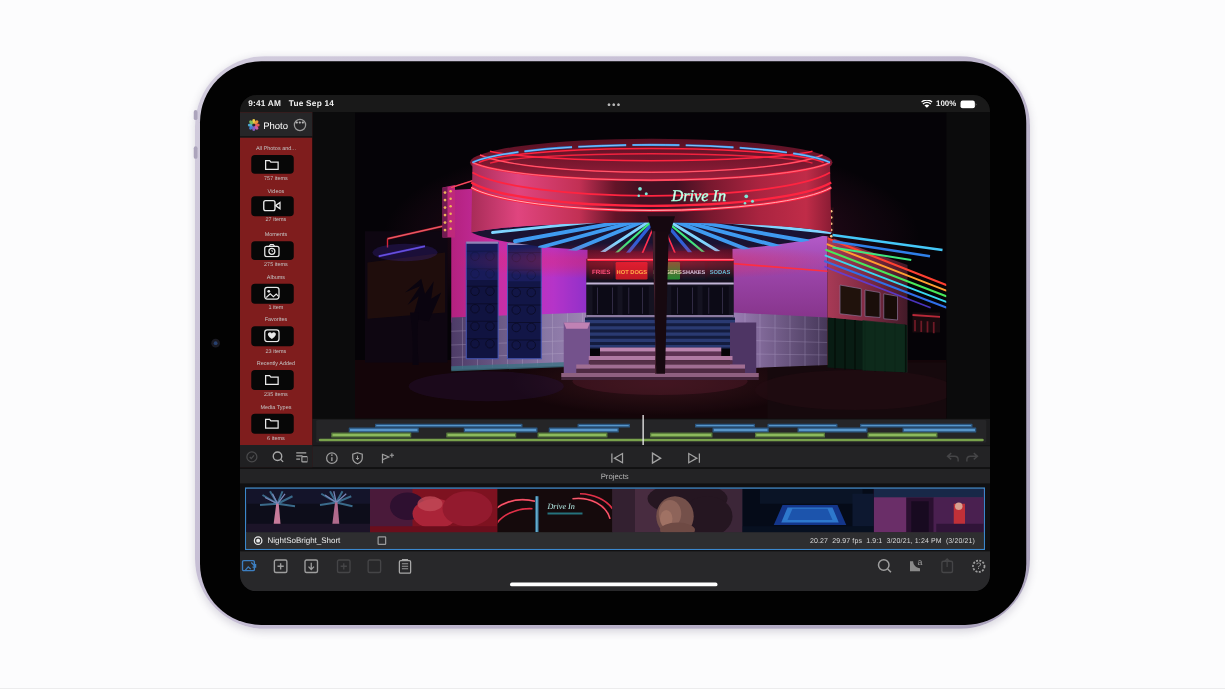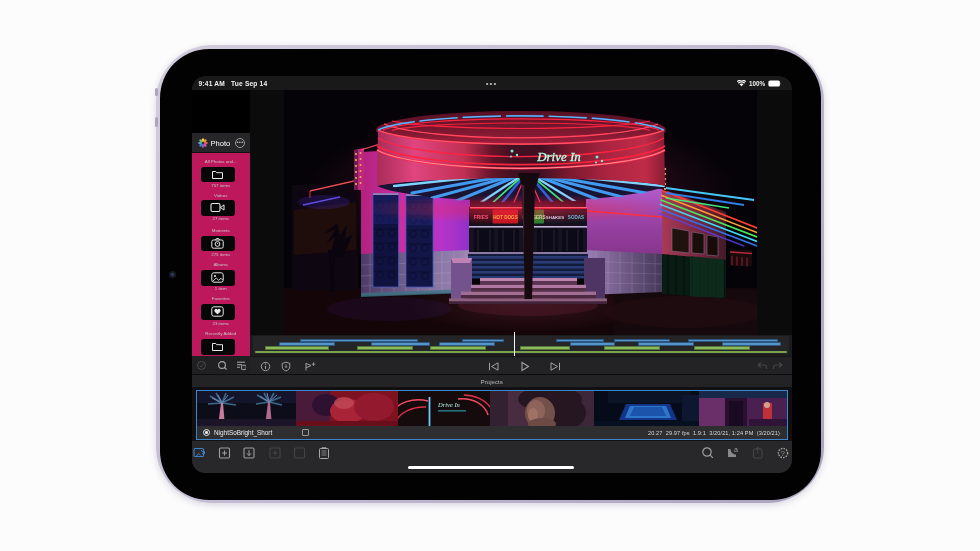--- a/index.html
+++ b/index.html
@@ -10,21 +10,21 @@
 .bezel{position:absolute;left:3.5px;top:3.5px;right:3.5px;bottom:3.5px;border-radius:49px;background:#020202;}
 .screen{position:absolute;left:35.5px;top:31px;width:600.5px;height:396.5px;border-radius:13px;background:#000;overflow:hidden;}
 .cam{position:absolute;left:13px;top:226px;width:7px;height:7px;border-radius:50%;background:#1a1a22;}
 .cam:after{content:"";position:absolute;left:2px;top:2px;width:3px;height:3px;border-radius:50%;background:#27406e;}
 
 .sbar{position:absolute;left:0;top:0;width:100%;height:14px;background:#191919;color:#f2f2f2;}
 .sbar .lt{position:absolute;left:7px;top:4px;font-size:6.6px;font-weight:700;letter-spacing:.2px;}
 .sbar .dots{position:absolute;left:292px;top:7px;width:16px;text-align:center;color:#b8b8b8;font-size:8px;line-height:2px;letter-spacing:1px;}
 .sbar .rt{position:absolute;right:10px;top:3.5px;height:8px;display:flex;align-items:center;gap:3px;font-size:6.3px;font-weight:700;}
 
-.side{position:absolute;left:0;top:14px;width:58.5px;height:284px;background:#be185d;margin-top:43px;}
+.side{position:absolute;left:0;top:14px;width:58.5px;height:284px;background:#7f1d1d;}
 .side .hdr{position:absolute;left:0;top:0;width:100%;height:20px;background:#262628;border-bottom:1px solid #111;}
 .side .hdr .ttl{position:absolute;left:19px;top:5.5px;font-size:7.6px;color:#fff;font-weight:400;}
 .side .hdr .more{position:absolute;right:5px;top:4.5px;width:10px;height:10px;border:1px solid #9a9a9a;border-radius:50%;color:#bbb;font-size:6px;line-height:7px;text-align:center;letter-spacing:.3px;}
 .it{position:absolute;left:0;width:100%;text-align:center;color:#c4c4c4;font-size:4.4px;}
 .ibox{position:absolute;left:9px;width:34px;height:15.5px;background:#070707;border-radius:3px;display:flex;align-items:center;justify-content:center;}
 
 .prev{position:absolute;left:58.5px;top:14px;right:0;height:245px;background:#0b0b0c;}
 
 .tl{position:absolute;left:58.5px;top:259px;right:0;height:21px;background:#1c1c1e;}
 .tlin{position:absolute;left:3px;top:1px;right:3px;bottom:2px;background:#252527;border-radius:1px;}

